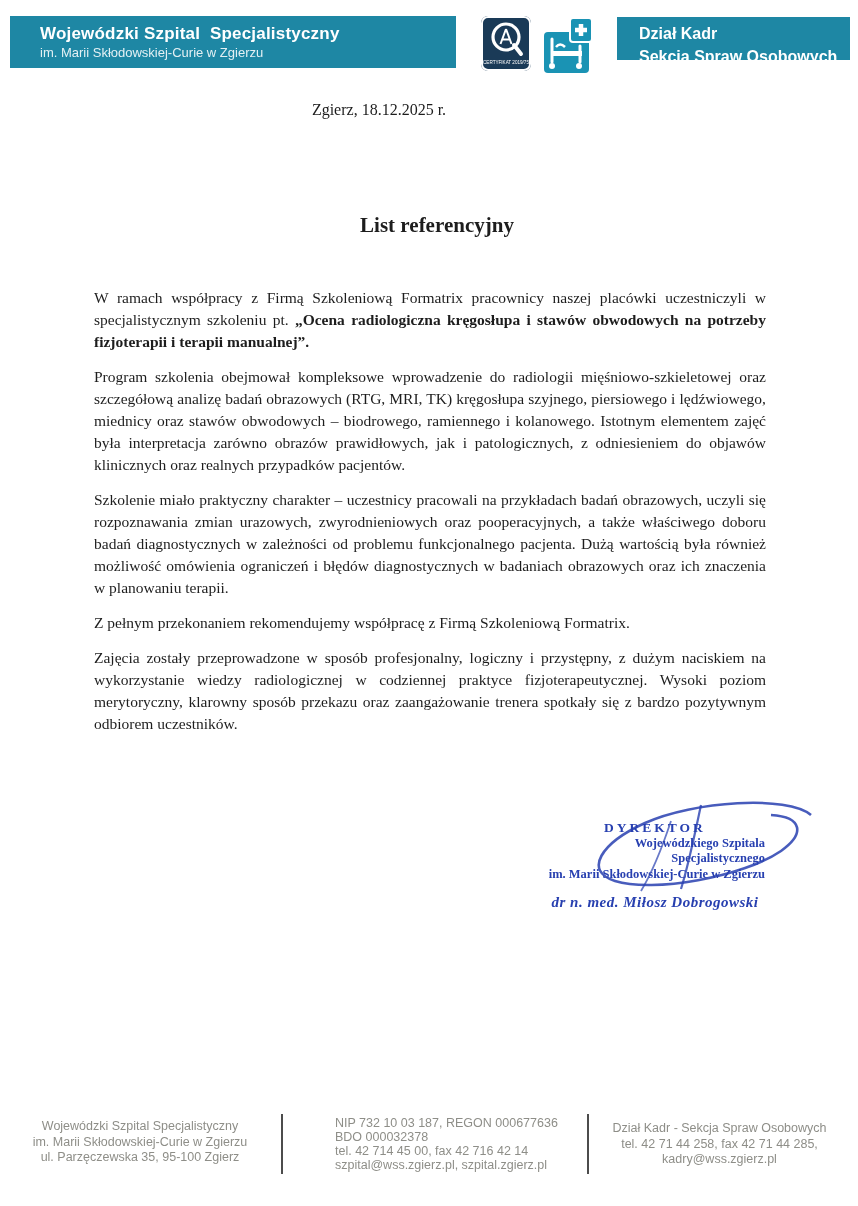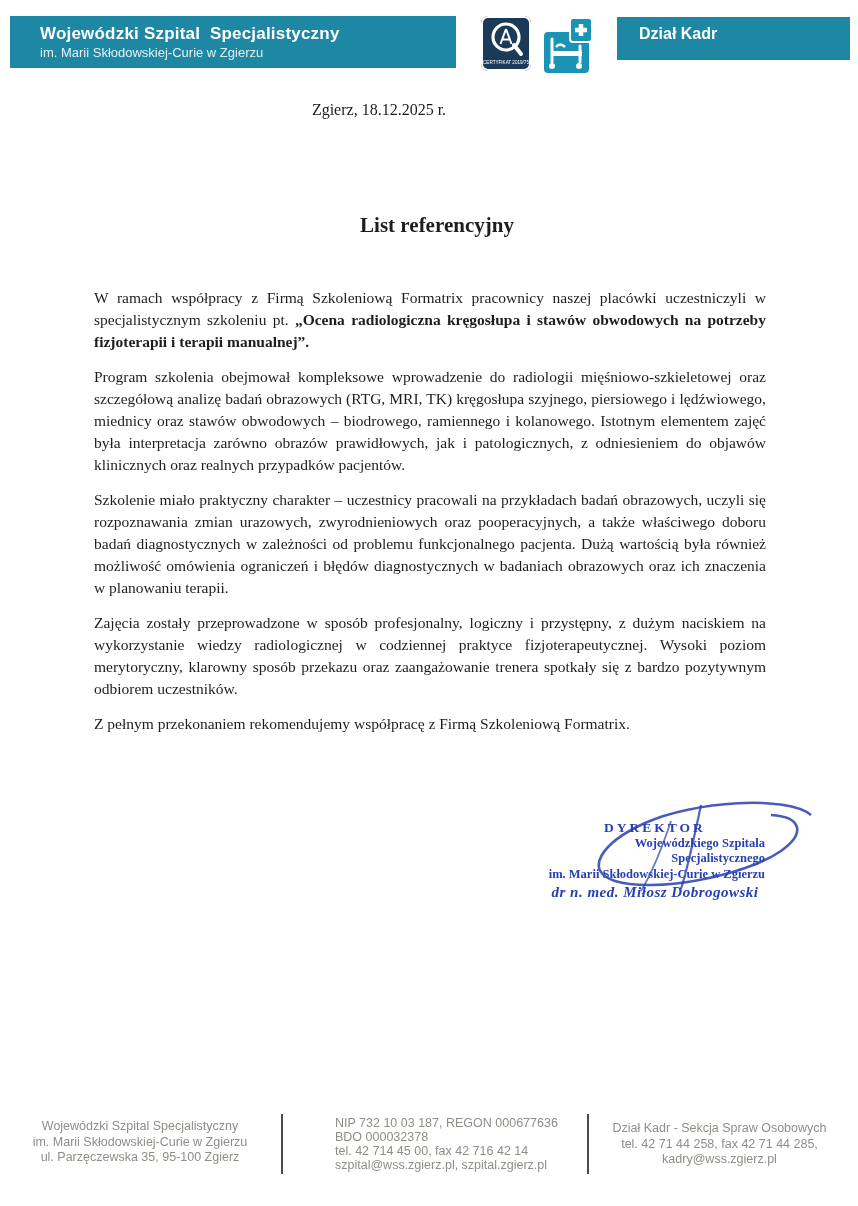--- a/index.html
+++ b/index.html
@@ -56,21 +56,21 @@
   .body-text p + p { margin-top:13px; }
   .bold { font-weight:bold; }
 
   
   .stamp {
     position:absolute; left:545px; top:820px; width:220px; text-align:center;
     color:#2840b0; line-height:15px;
   }
   .stamp .role { font-size:13.5px; font-weight:bold; letter-spacing:3px; }
   .stamp .org { font-size:12.5px; font-weight:bold; margin-top:1px;text-align:right; }
-  .stamp .name { font-size:15px; font-weight:bold; font-style:italic; margin-top:3px; letter-spacing:.5px; }
+  .stamp .name { font-size:15px; font-weight:bold; font-style:italic; margin-top:13px; letter-spacing:.5px; }
   .sig-squiggle { position:absolute; left:553px; top:793px; width:290px; height:125px; pointer-events:none; }
 
   
   .footer-col { position:absolute; font-family:"Liberation Sans", sans-serif;
                 color:#8e8e88; font-size:12.5px; }
   .footer-left  { left:15px;  top:1119px; width:250px; text-align:center; line-height:15.5px; }
   .footer-center{ left:335px; top:1116px; width:255px; text-align:left;  line-height:14px; }
   .footer-right { left:597px; top:1121px; width:245px; text-align:center; line-height:15.5px; }
   .v-divider { position:absolute; width:2px; background:#4c4c4c; top:1114px; height:60px; }
   .v-divider.d1 { left:281px; }
@@ -108,31 +108,32 @@
     </div>
     <div class="bed-plus">
       <svg viewBox="0 0 14 14">
         <path d="M7 1 V13 M1 7 H13" stroke="#ffffff" stroke-width="4.5"></path>
       </svg>
     </div>
   </div>
 
   <div class="band-right">
     <div>Dział Kadr</div>
+    <div>Sekcja Spraw Osobowych</div>
   </div>
 
   <div class="date-line">Zgierz, 18.12.2025 r.</div>
   <div class="doc-title">List referencyjny</div>
 
   <div class="body-text">
     <p><span>W ramach współpracy z Firmą Szkoleniową Formatrix pracownicy naszej placówki uczestniczyli w specjalistycznym szkoleniu pt. </span><span class="bold">„Ocena radiologiczna kręgosłupa i stawów obwodowych na potrzeby fizjoterapii i terapii manualnej”.</span></p>
     <p>Program szkolenia obejmował kompleksowe wprowadzenie do radiologii mięśniowo-szkieletowej oraz szczegółową analizę badań obrazowych (RTG, MRI, TK) kręgosłupa szyjnego, piersiowego i lędźwiowego, miednicy oraz stawów obwodowych – biodrowego, ramiennego i kolanowego. Istotnym elementem zajęć była interpretacja zarówno obrazów prawidłowych, jak i patologicznych, z odniesieniem do objawów klinicznych oraz realnych przypadków pacjentów.</p>
     <p>Szkolenie miało praktyczny charakter – uczestnicy pracowali na przykładach badań obrazowych, uczyli się rozpoznawania zmian urazowych, zwyrodnieniowych oraz pooperacyjnych, a także właściwego doboru badań diagnostycznych w zależności od problemu funkcjonalnego pacjenta. Dużą wartością była również możliwość omówienia ograniczeń i błędów diagnostycznych w badaniach obrazowych oraz ich znaczenia w planowaniu terapii.</p>
+    <p>Z pełnym przekonaniem rekomendujemy współpracę z Firmą Szkoleniową Formatrix.</p>
     <p>Zajęcia zostały przeprowadzone w sposób profesjonalny, logiczny i przystępny, z dużym naciskiem na wykorzystanie wiedzy radiologicznej w codziennej praktyce fizjoterapeutycznej. Wysoki poziom merytoryczny, klarowny sposób przekazu oraz zaangażowanie trenera spotkały się z bardzo pozytywnym odbiorem uczestników.</p>
-    <p>Z pełnym przekonaniem rekomendujemy współpracę z Firmą Szkoleniową Formatrix.</p>
   </div>
 
   <div class="stamp">
     <div class="role">DYREKTOR</div>
     <div class="org">Wojewódzkiego Szpitala Specjalistycznego</div>
     <div class="org">im. Marii Skłodowskiej-Curie w Zgierzu</div>
     <div class="name">dr n. med. Miłosz Dobrogowski</div>
   </div>
   <svg class="sig-squiggle" viewBox="0 0 290 125">
     <path d="M258 22 C 235 2, 140 8, 92 30 C 48 50, 30 78, 62 88 C 100 100, 190 84, 228 58 C 252 41, 250 24, 218 22" fill="none" stroke="#2840b0" stroke-width="2.6" opacity="0.85"></path>

